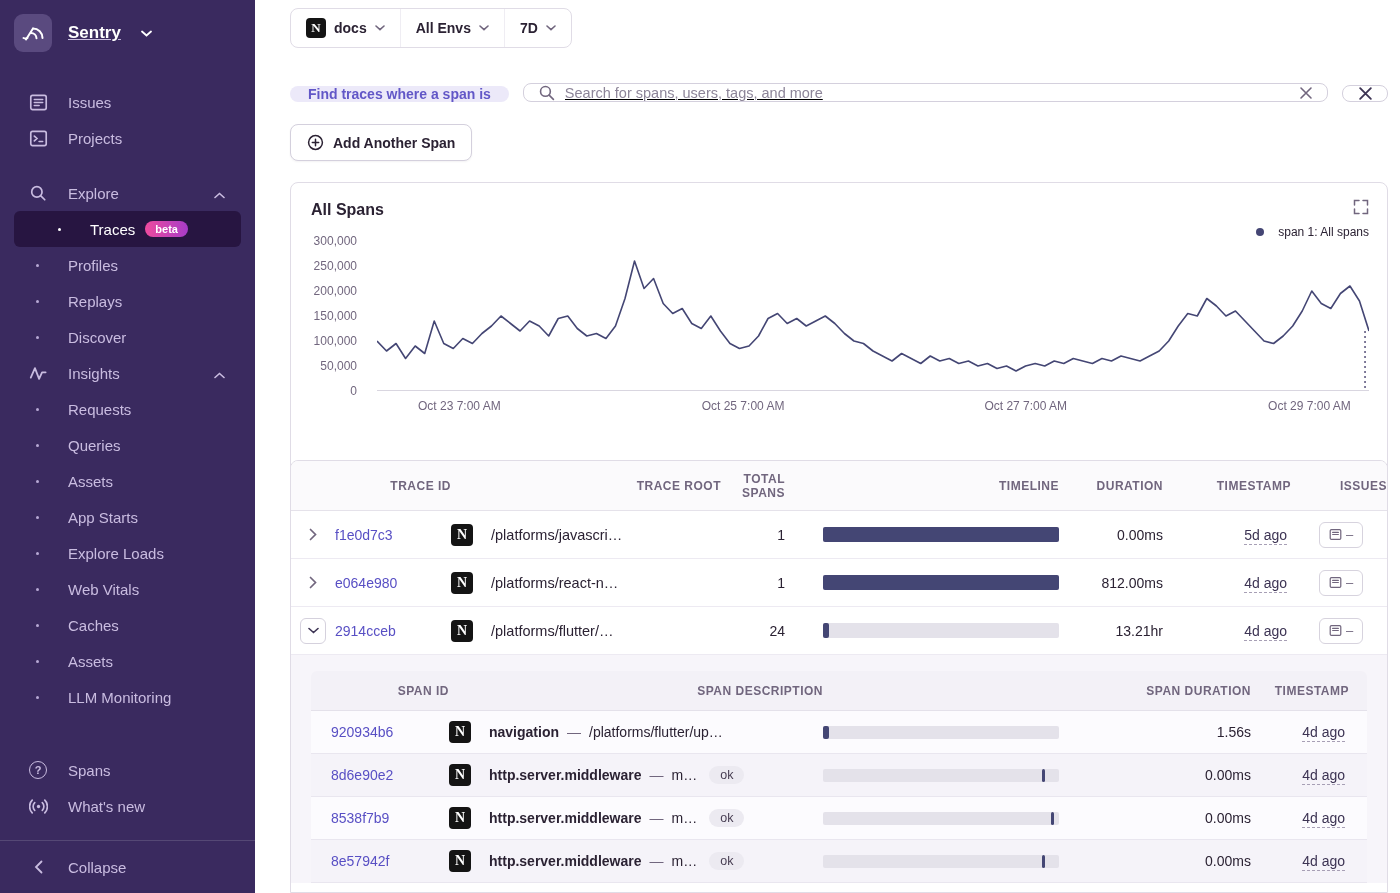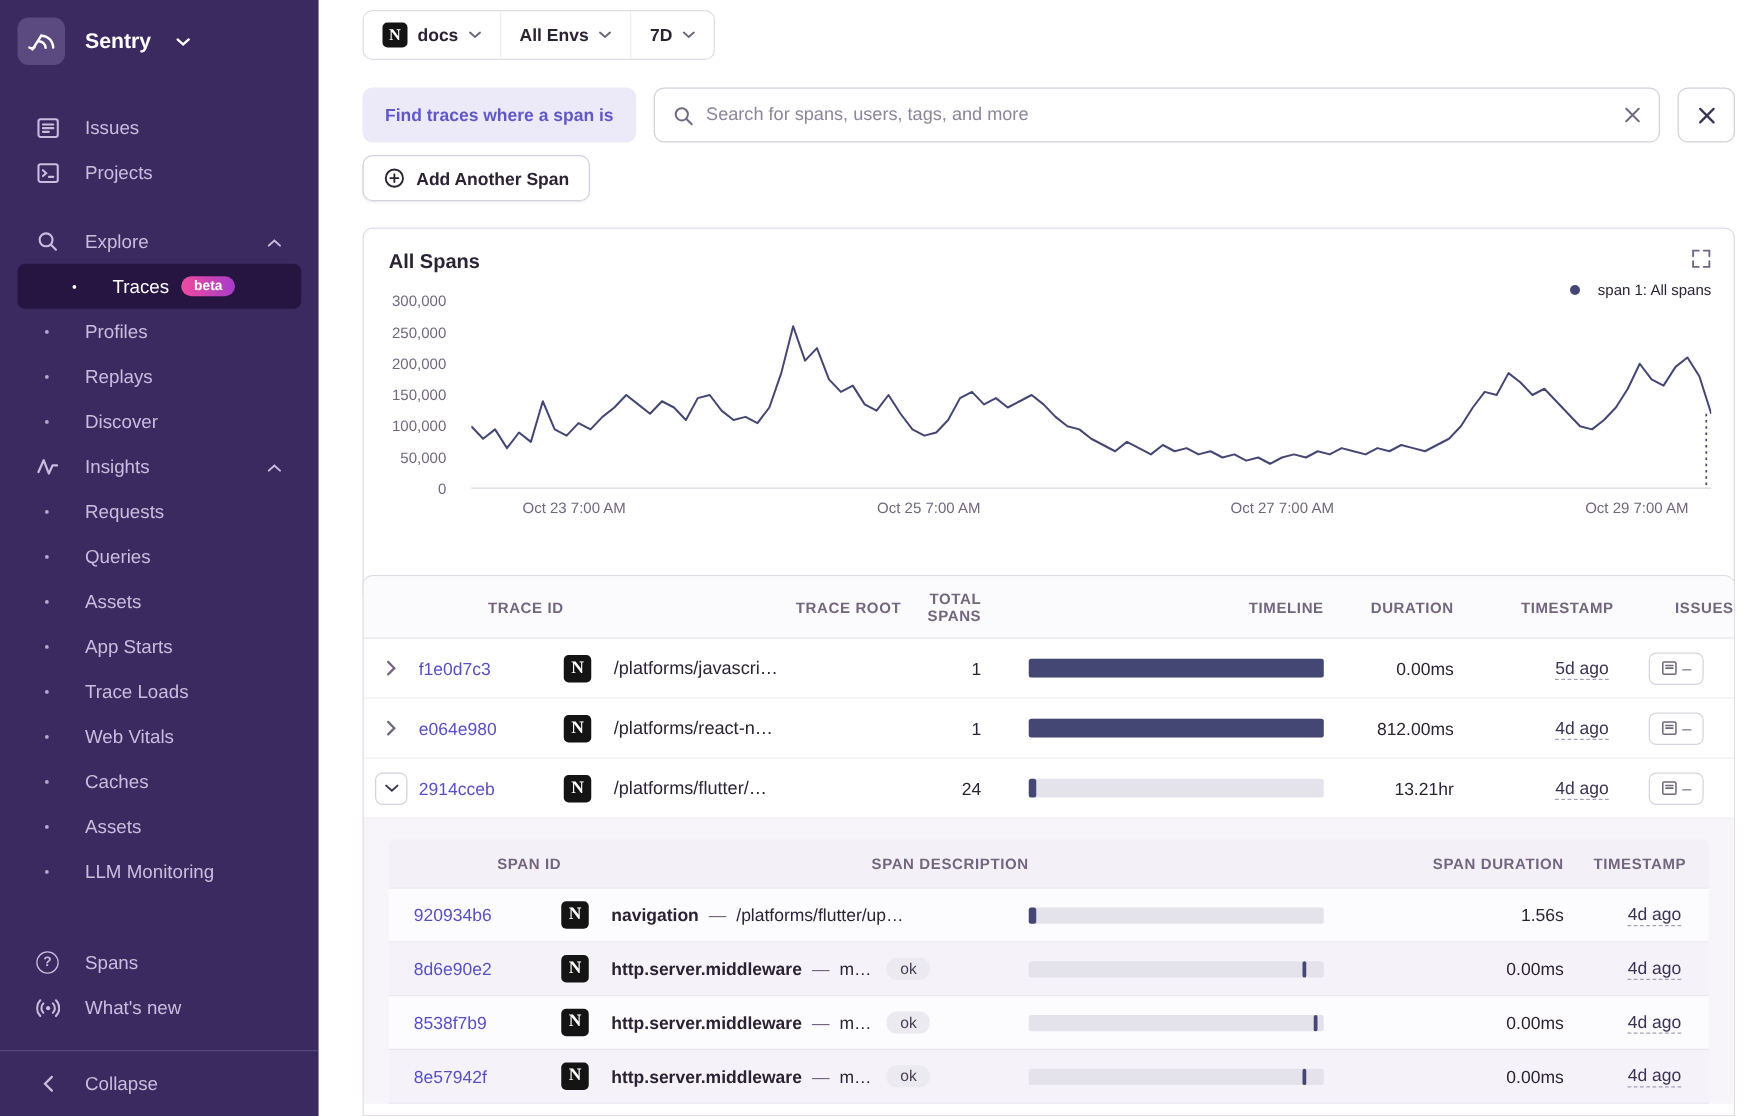--- a/index.html
+++ b/index.html
@@ -6,21 +6,21 @@
   html,body { width:1400px; height:893px; overflow:hidden; background:#fff;
     font-family:"Liberation Sans","DejaVu Sans",sans-serif; }
   .app { position:relative; width:1400px; height:893px; }
 
   
   .sidebar { position:absolute; left:0; top:0; width:255px; height:893px;
     background:#3a2a5f; color:#c9bce0; display:flex; flex-direction:column; }
   .logo-row { height:66px; display:flex; align-items:center; padding:14px; gap:16px; }
   .logo-tile { width:38px; height:38px; border-radius:9px; background:#5a4a7f;
     display:flex; align-items:center; justify-content:center; cursor:pointer; }
-  .org { display:flex; align-items:center; gap:20px; cursor:pointer; }
+  .org { display:flex; align-items:center; gap:20px; cursor:pointer;text-decoration:underline; }
   .org-name { color:#fff; font-size:17px; font-weight:700; }
   .s-item, .s-head { height:36px; display:flex; align-items:center;
     padding:0 14px 0 28px; cursor:pointer; font-size:15px; color:#c9bce0; }
   .s-ic { width:20px; display:flex; justify-content:center; margin-right:20px; flex:none; }
   .s-head .s-ch { margin-left:auto; margin-right:16px; }
   .gap18 { height:19px; flex:none; }
   .s-sub { height:36px; display:flex; align-items:center; margin:0 14px;
     padding:0 8px 0 22px; border-radius:6px; cursor:pointer; font-size:15px; color:#c9bce0; }
   .s-dot { width:3px; height:3px; border-radius:50%; background:#b7a9d4; margin-right:29px; flex:none; }
   .s-sub.sel { background:#271541; color:#fff;padding-left:44px; }
@@ -36,26 +36,26 @@
     display:flex; align-items:center; justify-content:center; font-size:11px; font-weight:700; }
 
   
   .main { position:absolute; left:255px; top:0; right:0; bottom:0; background:#fff; }
   .topbar { position:absolute; left:35px; top:8px; height:40px; display:inline-flex;
     border:1px solid #e0dce6; border-radius:8px; background:#fff; align-items:stretch; }
   .seg { display:flex; align-items:center; gap:8px; padding:0 15px; cursor:pointer;
     font-size:14px; font-weight:700; color:#2b2233; }
   .seg + .seg { border-left:1px solid #efedf3; }
 
-  .search-row { position:absolute; left:35px; top:70px; right:12px; height:44px;
-    display:flex; gap:14px; }
+  .search-row { position:absolute; left:35px; top:70px; right:12px; height:32px;
+    display:flex; gap:14px;align-items:flex-end; }
   .chip { flex:none; display:flex; align-items:center; padding:0 18px; border-radius:8px;
     background:#ece9f9; color:#6257c7; font-size:14px; font-weight:700; }
   .searchbox { flex:1; display:flex; align-items:center; gap:10px; border:1px solid #d4d0dd;
-    border-radius:8px; background:#fff; padding:0 14px; }
+    border-radius:8px; background:#fff; padding:0 14px;text-decoration:underline; }
   .searchbox input { flex:1; border:none; outline:none; font-size:14.5px; color:#2b2233;
     font-family:inherit; background:transparent; }
   .searchbox input::placeholder { color:#8d8599; }
   .xin, .xbtn { display:flex; align-items:center; justify-content:center; cursor:pointer; }
   .xbtn { flex:none; width:46px; border:1px solid #d4d0dd; border-radius:8px; background:#fff; }
 
   .addspan { position:absolute; left:35px; top:124px; height:37px; display:flex;
     align-items:center; gap:9px; padding:0 16px; background:#fff; border:1px solid #d4d0dd;
     border-radius:8px; font-size:14px; font-weight:700; color:#2b2233; cursor:pointer;
     box-shadow:0 1px 2px rgba(43,34,51,0.06); font-family:inherit; }
@@ -222,21 +222,21 @@
     <div class="s-sub">
         <span class="s-dot"></span>
         <span class="s-lb">Assets</span>
       </div>
     <div class="s-sub">
         <span class="s-dot"></span>
         <span class="s-lb">App Starts</span>
       </div>
     <div class="s-sub">
         <span class="s-dot"></span>
-        <span class="s-lb">Trace Loads</span>
+        <span class="s-lb">Explore Loads</span>
       </div>
     <div class="s-sub">
         <span class="s-dot"></span>
         <span class="s-lb">Web Vitals</span>
       </div>
     <div class="s-sub">
         <span class="s-dot"></span>
         <span class="s-lb">Caches</span>
       </div>
     <div class="s-sub">

